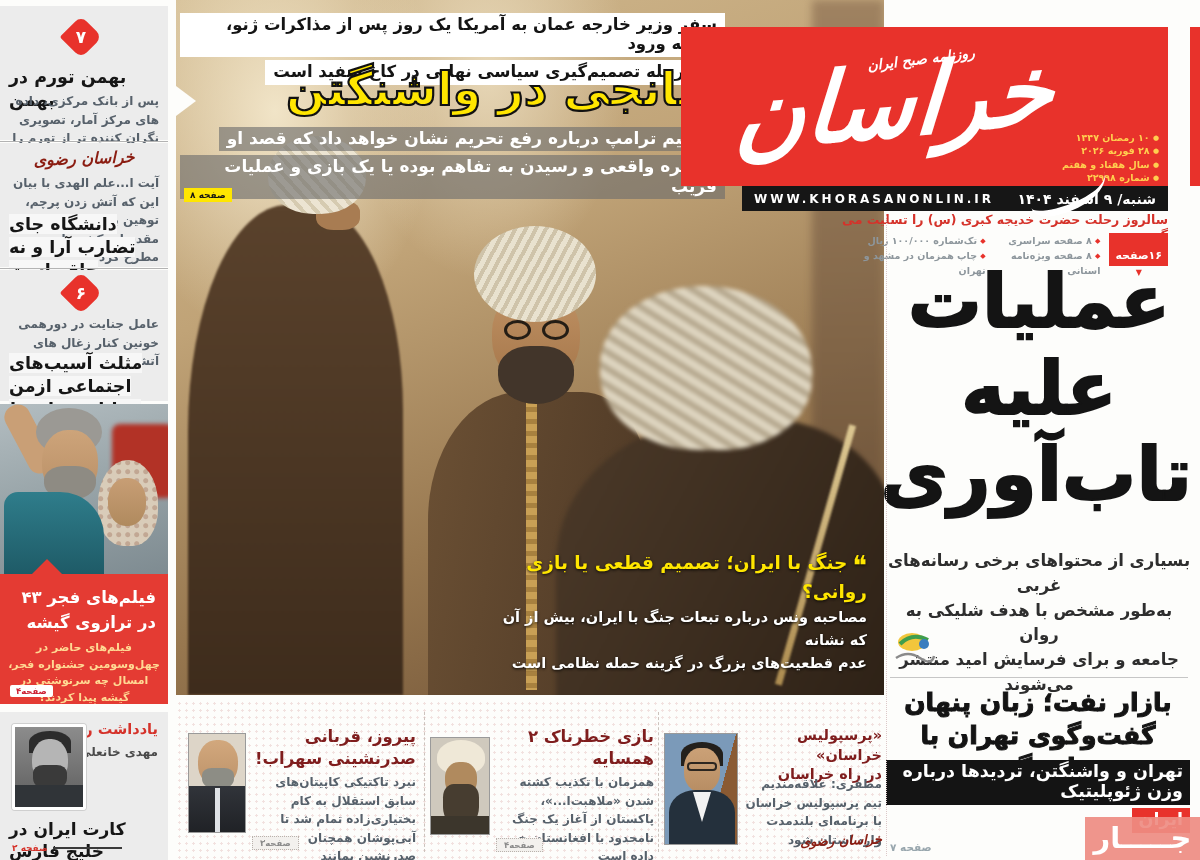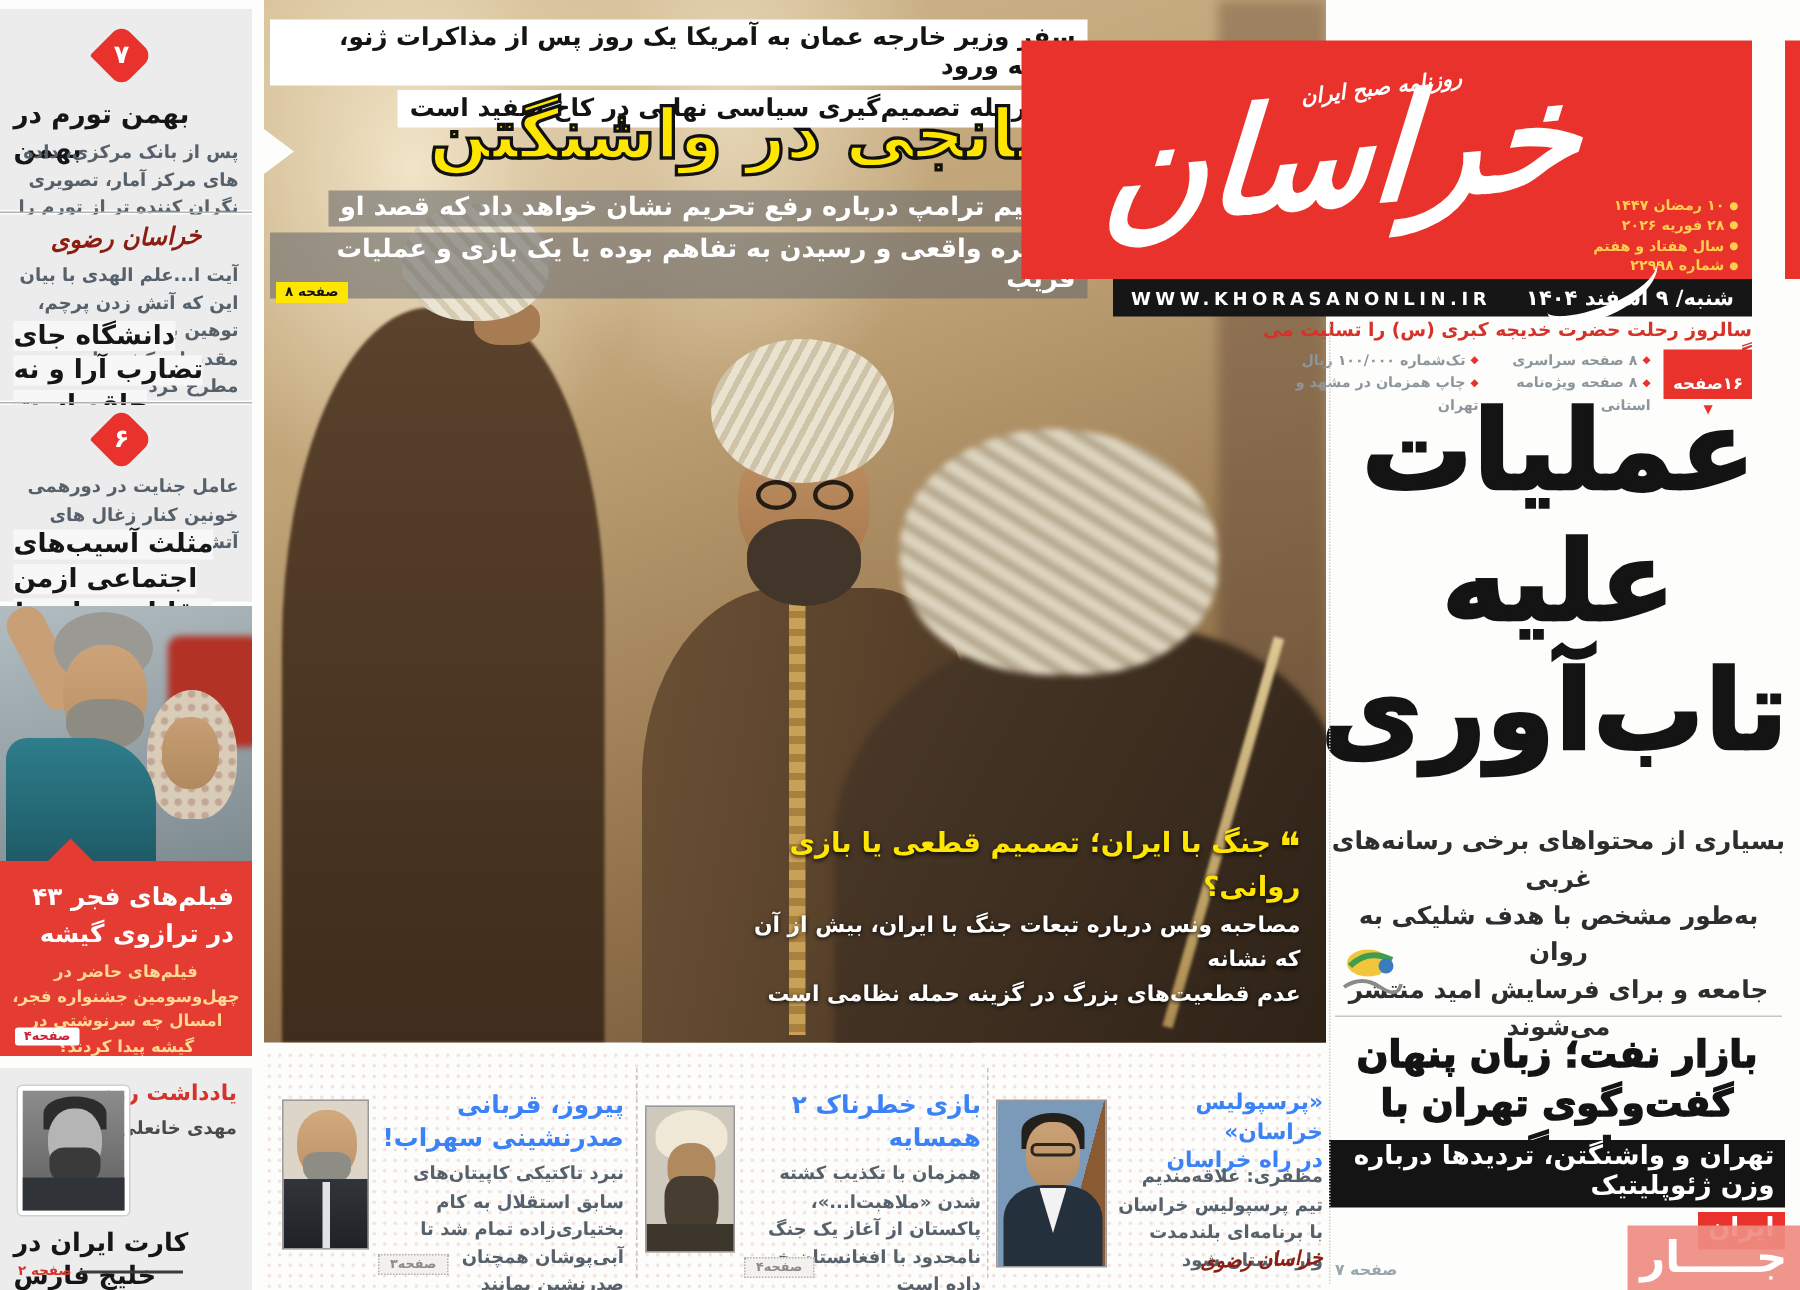--- a/index.html
+++ b/index.html
@@ -120,21 +120,21 @@
   .chip-red { background:#e8322b; color:#fff; font-weight:bold; font-size:17.5px; padding:1px 7px 4px; display:inline-block; }
   .page7 { position:absolute; left:890px; top:841px; color:#98a6ad; font-weight:bold; font-size:10.5px; }
   .jar { position:absolute; left:1085px; top:817px; width:115px; height:43px; background:rgba(238,140,130,.92); z-index:8;
     color:#fff; font-weight:bold; font-size:29px; text-align:center; line-height:42px; overflow:hidden; }
 
   
   .bottom-strip { position:absolute; left:176px; top:700px; width:708px; height:160px;
     background:radial-gradient(circle, rgba(205,140,140,.25) 1px, transparent 1.4px) 0 0/7px 7px; }
   .vdash { position:absolute; border-left:1px dashed #ccc3bd; }
   .thumb { position:absolute; border:1px solid #9a9a9a; overflow:hidden; background:#cfc9bd; }
-  .bs-h { position:absolute; text-align:right; font-weight:bold; font-size:16.5px; line-height:1.35; color:#3b82f6; }
+  .bs-h { position:absolute; text-align:right; font-weight:bold; font-size:16.5px; line-height:1.35; color:#7f1d1d; }
   .bs-b { position:absolute; text-align:right; font-weight:bold; font-size:12px; line-height:1.55; color:#57616b; }
   .bs-pg { position:absolute; background:#f3f1ee; border:1px dotted #b9b2ac; color:#8b8b8b; font-size:8.5px; font-weight:bold; padding:1px 7px; }
   
   .bald .head { position:absolute; left:9px; top:6px; width:40px; height:46px; background:linear-gradient(#d2a87d,#bd9269); border-radius:46%; }
   .bald .beard { position:absolute; left:13px; top:34px; width:32px; height:22px; background:#8d8d85; border-radius:30% 30% 50% 50%; }
   .bald .body { position:absolute; left:0; top:52px; width:58px; height:48px; background:linear-gradient(#31343a,#1f2125); }
   .bald .zip { position:absolute; left:26px; top:54px; width:5px; height:44px; background:#dfe2e6; }
   .talib .turb { position:absolute; left:6px; top:2px; width:48px; height:34px; background:#efe8d7; border-radius:50% 50% 40% 40%; }
   .talib .face { position:absolute; left:14px; top:24px; width:32px; height:34px; background:#b08a5e; border-radius:44%; }
   .talib .beard { position:absolute; left:12px; top:46px; width:36px; height:44px; background:#473d30; border-radius:30% 30% 48% 48%; }

